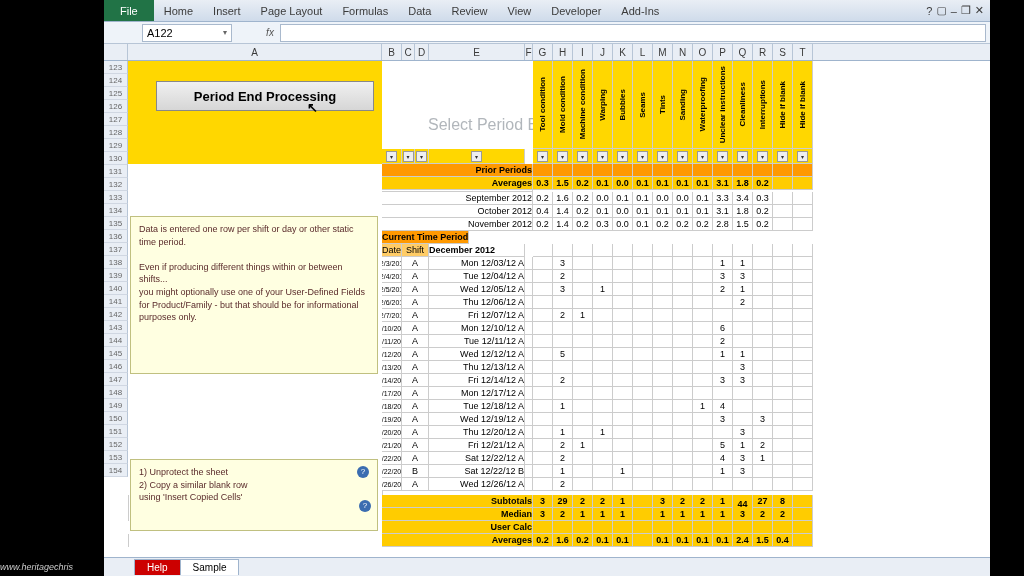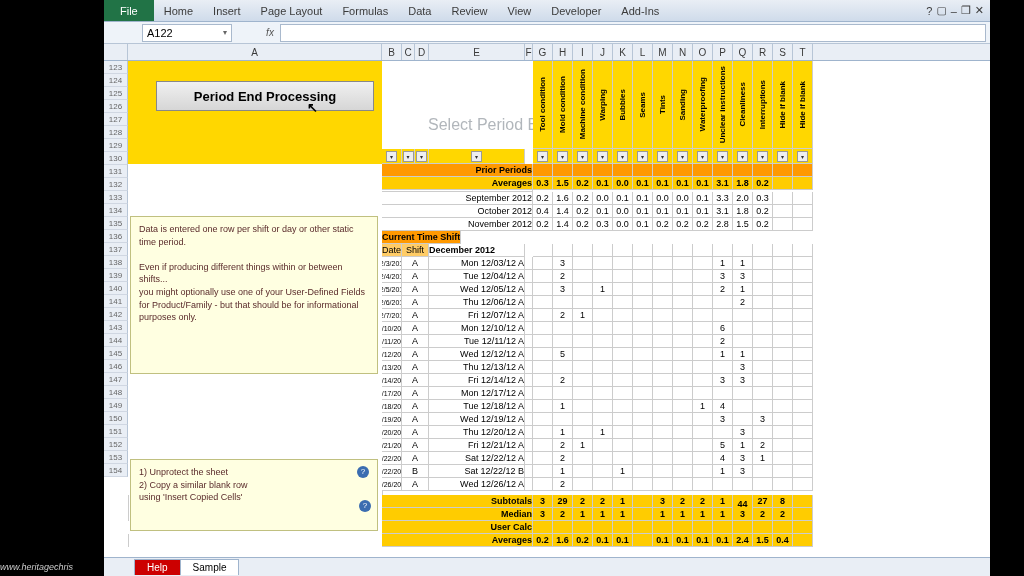--- a/index.html
+++ b/index.html
@@ -320,21 +320,21 @@
             <div class="cell data-cell" style="left: 405px; top: 131px; width: 20px; height: 13px;">0.2</div>
             <div class="cell data-cell" style="left: 425px; top: 131px; width: 20px; height: 13px;">1.6</div>
             <div class="cell data-cell" style="left: 445px; top: 131px; width: 20px; height: 13px;">0.2</div>
             <div class="cell data-cell" style="left: 465px; top: 131px; width: 20px; height: 13px;">0.0</div>
             <div class="cell data-cell" style="left: 485px; top: 131px; width: 20px; height: 13px;">0.1</div>
             <div class="cell data-cell" style="left: 505px; top: 131px; width: 20px; height: 13px;">0.1</div>
             <div class="cell data-cell" style="left: 525px; top: 131px; width: 20px; height: 13px;">0.0</div>
             <div class="cell data-cell" style="left: 545px; top: 131px; width: 20px; height: 13px;">0.0</div>
             <div class="cell data-cell" style="left: 565px; top: 131px; width: 20px; height: 13px;">0.1</div>
             <div class="cell data-cell" style="left: 585px; top: 131px; width: 20px; height: 13px;">3.3</div>
-            <div class="cell data-cell" style="left: 605px; top: 131px; width: 20px; height: 13px;">2.0</div>
+            <div class="cell data-cell" style="left: 605px; top: 131px; width: 20px; height: 13px;">3.4</div>
             <div class="cell data-cell" style="left: 625px; top: 131px; width: 20px; height: 13px;">0.3</div>
             <div class="cell data-cell" style="left: 645px; top: 131px; width: 20px; height: 13px;"></div>
             <div class="cell data-cell" style="left: 665px; top: 131px; width: 20px; height: 13px;"></div>
             <div class="cell data-cell" style="left: 254px; top: 144px; width: 151px; height: 13px; justify-content: flex-end;">October 2012</div>
             <div class="cell data-cell" style="left: 405px; top: 144px; width: 20px; height: 13px;">0.4</div>
             <div class="cell data-cell" style="left: 425px; top: 144px; width: 20px; height: 13px;">1.4</div>
             <div class="cell data-cell" style="left: 445px; top: 144px; width: 20px; height: 13px;">0.2</div>
             <div class="cell data-cell" style="left: 465px; top: 144px; width: 20px; height: 13px;">0.1</div>
             <div class="cell data-cell" style="left: 485px; top: 144px; width: 20px; height: 13px;">0.0</div>
             <div class="cell data-cell" style="left: 505px; top: 144px; width: 20px; height: 13px;">0.1</div>
@@ -354,21 +354,21 @@
             <div class="cell data-cell" style="left: 485px; top: 157px; width: 20px; height: 13px;">0.0</div>
             <div class="cell data-cell" style="left: 505px; top: 157px; width: 20px; height: 13px;">0.1</div>
             <div class="cell data-cell" style="left: 525px; top: 157px; width: 20px; height: 13px;">0.2</div>
             <div class="cell data-cell" style="left: 545px; top: 157px; width: 20px; height: 13px;">0.2</div>
             <div class="cell data-cell" style="left: 565px; top: 157px; width: 20px; height: 13px;">0.2</div>
             <div class="cell data-cell" style="left: 585px; top: 157px; width: 20px; height: 13px;">2.8</div>
             <div class="cell data-cell" style="left: 605px; top: 157px; width: 20px; height: 13px;">1.5</div>
             <div class="cell data-cell" style="left: 625px; top: 157px; width: 20px; height: 13px;">0.2</div>
             <div class="cell data-cell" style="left: 645px; top: 157px; width: 20px; height: 13px;"></div>
             <div class="cell data-cell" style="left: 665px; top: 157px; width: 20px; height: 13px;"></div>
-            <div class="cell orange-bg" style="left: 254px; top: 170px; height: 13px; justify-content: flex-start;">Current Time Shift</div>
+            <div class="cell orange-bg" style="left: 254px; top: 170px; height: 13px; justify-content: flex-start;">Current Time Period</div>
             <div class="cell lt-orange" style="left: 254px; top: 183px; width: 20px; height: 13px;">Date</div>
             <div class="cell lt-orange" style="left: 274px; top: 183px; width: 27px; height: 13px;">Shift</div>
             <div class="cell " style="left: 301px; top: 183px; width: 96px; height: 13px; justify-content: flex-start; font-weight: bold;">December 2012</div>
             <div class="cell " style="left: 405px; top: 183px; width: 20px; height: 13px;"></div>
             <div class="cell " style="left: 425px; top: 183px; width: 20px; height: 13px;"></div>
             <div class="cell " style="left: 445px; top: 183px; width: 20px; height: 13px;"></div>
             <div class="cell " style="left: 465px; top: 183px; width: 20px; height: 13px;"></div>
             <div class="cell " style="left: 485px; top: 183px; width: 20px; height: 13px;"></div>
             <div class="cell " style="left: 505px; top: 183px; width: 20px; height: 13px;"></div>
             <div class="cell " style="left: 525px; top: 183px; width: 20px; height: 13px;"></div>

